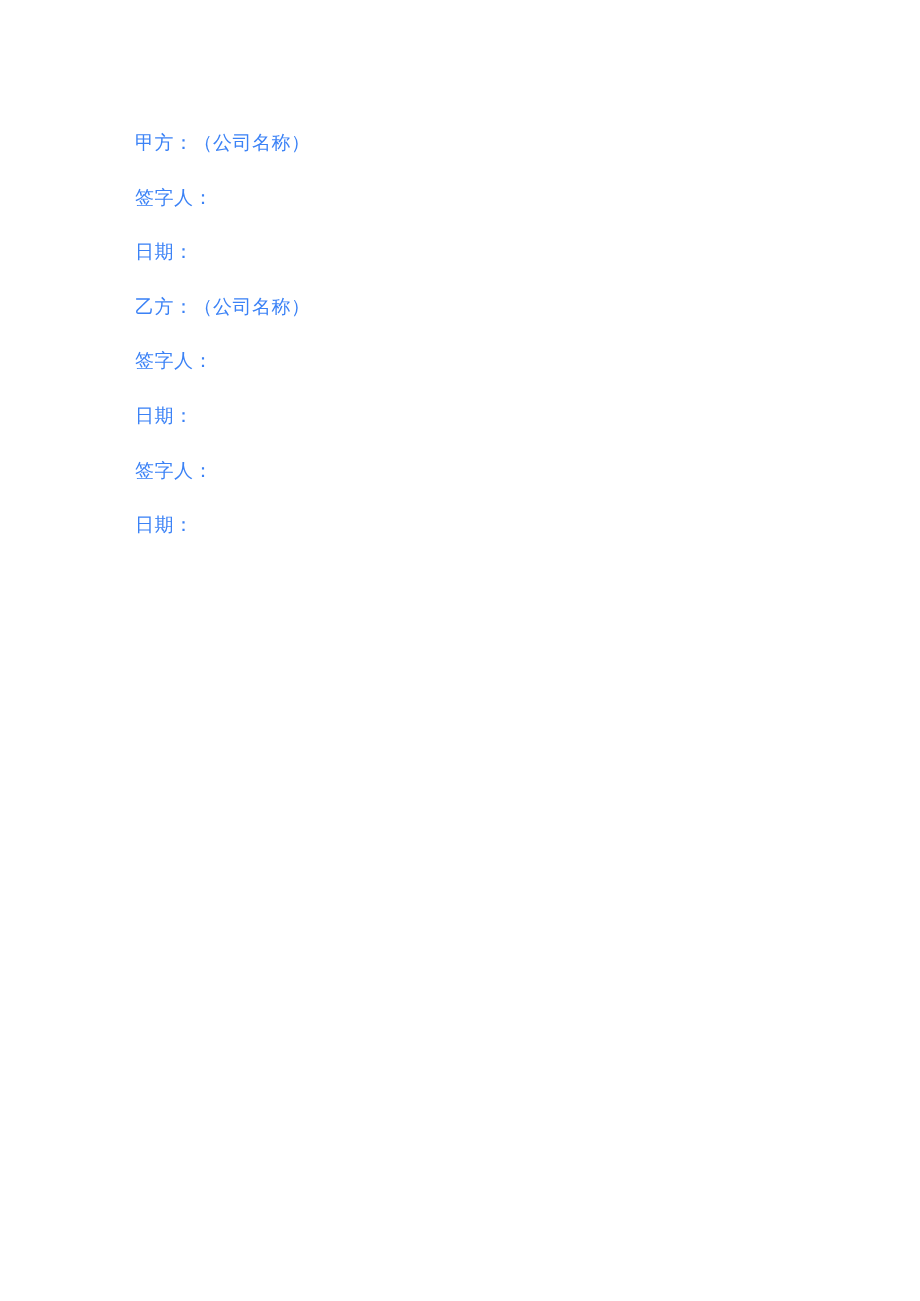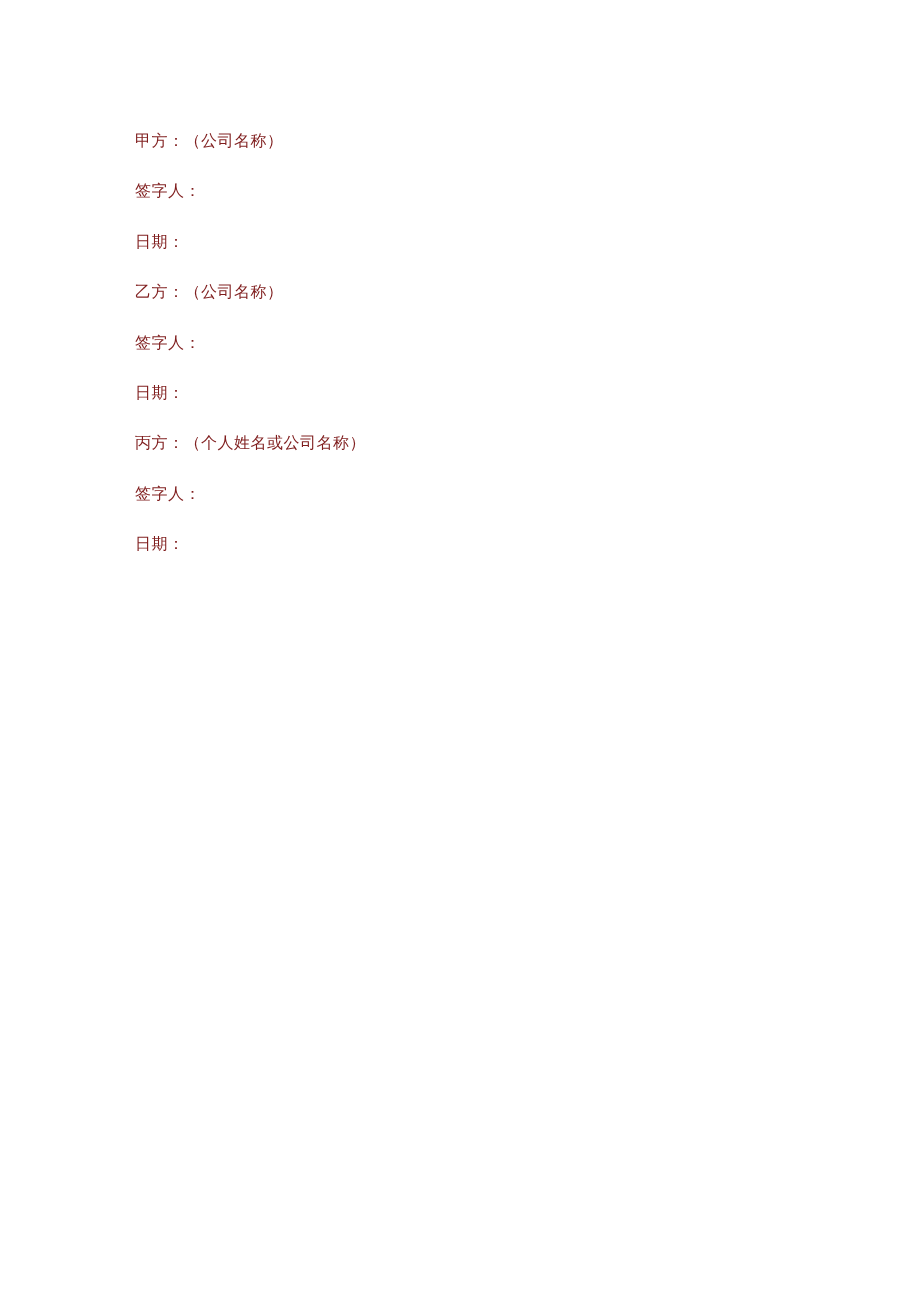--- a/index.html
+++ b/index.html
@@ -11,34 +11,33 @@
       background: #ffffff;
       font-family: "Microsoft YaHei", "SimSun", sans-serif;
       width: 920px;
       height: 1301px;
       position: relative;
     }
     .page {
       padding: 130px 135px 0 135px;
     }
     .line {
-      font-size: 16px;
-      color: #7f1d1d;
+      font-size: 19px;
+      color: #3b82f6;
       line-height: 1.4;
       margin-bottom: 28px;
       letter-spacing: 0.5px;
       font-family: Liberation Serif, serif;
     }
   </style>
 </head>
 <body>
 
 <div class="page">
   <p class="line">甲方：（公司名称）</p>
   <p class="line">签字人：</p>
   <p class="line">日期：</p>
   <p class="line">乙方：（公司名称）</p>
   <p class="line">签字人：</p>
   <p class="line">日期：</p>
-  <p class="line">丙方：（个人姓名或公司名称）</p>
   <p class="line">签字人：</p>
   <p class="line">日期：</p>
 </div>
 
 </body></html>

